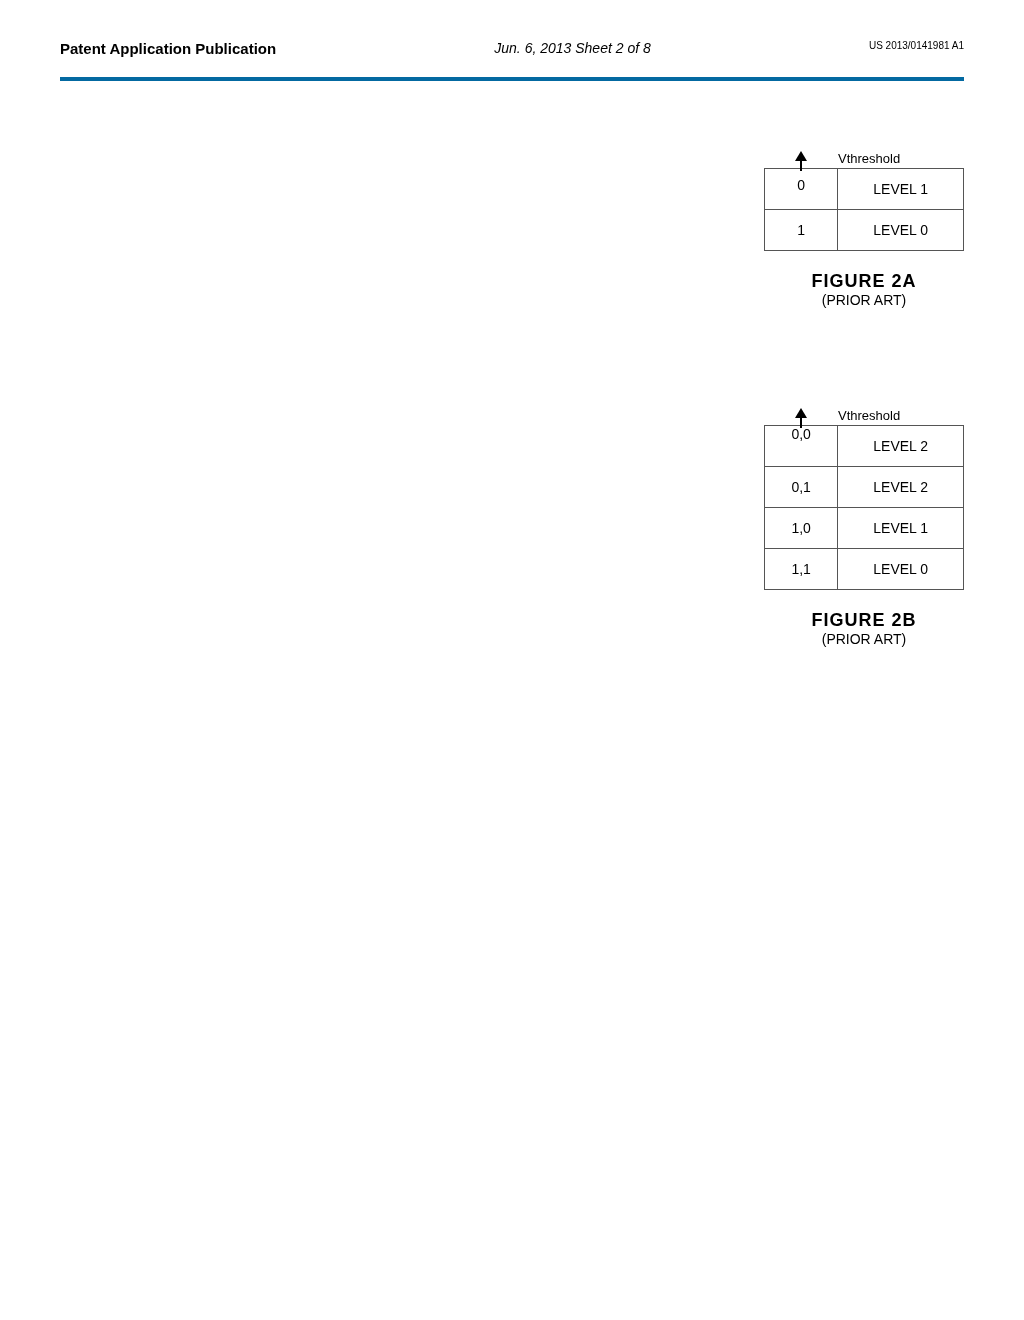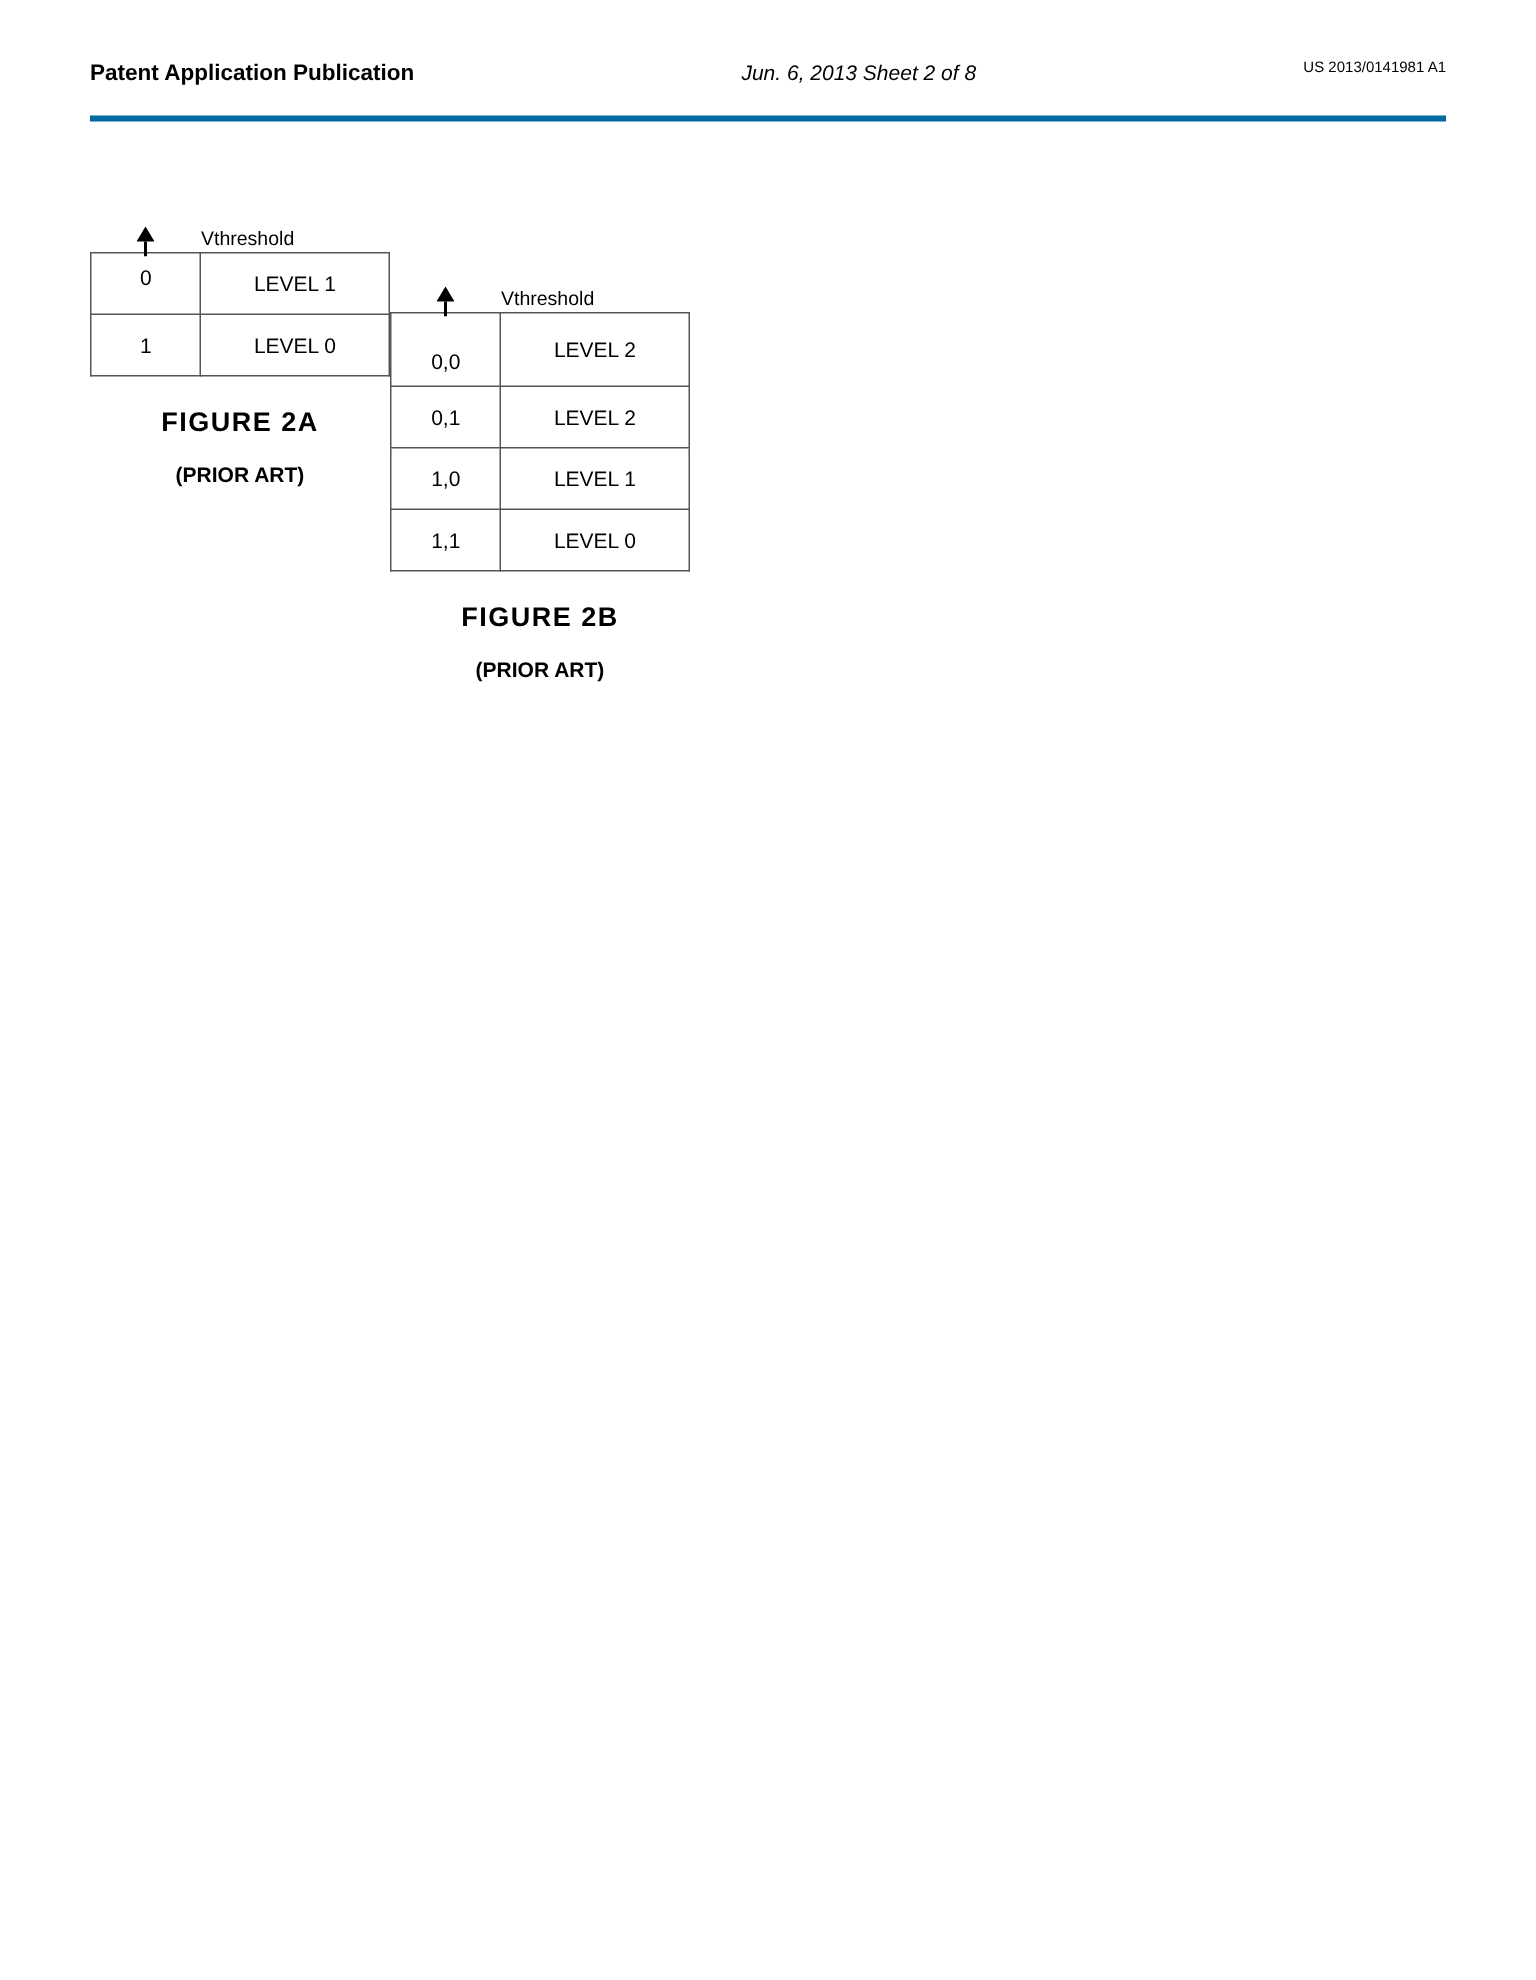--- a/index.html
+++ b/index.html
@@ -49,22 +49,22 @@
 
     .header-right {
       font-size: 10px;
       color: #000;
       text-align: right;
     }
 
     
     .content {
       display: flex;
-      flex-direction: row;
-      align-items: flex-start;
+      flex-direction: column;
+      align-items: flex-end;
       padding-top: 60px;
     }
 
     
     .figure-block {
       display: flex;
       flex-direction: column;
       align-items: center;
       margin-bottom: 60px;
     }
@@ -100,22 +100,21 @@
     .figure-title {
       font-size: 18px;
       font-weight: bold;
       color: #000;
       letter-spacing: 1px;
     }
 
     .figure-subtitle {
       font-size: 14px;
       color: #000;
-      margin-top: 16px;
-      font-weight: bold;
+      margin-top: 0;
     }
 
     .table-outer {
       display: flex;
       flex-direction: column;
       align-items: center;
     }
 
   </style>
 </head>
@@ -187,21 +186,21 @@
           <div style="width:74px;"></div>
           <div style="display:flex; flex-direction:column; align-items:center; margin-bottom:2px;">
             <span style="font-size:13px; color:#000;">Vthreshold</span>
           </div>
         </div>
 
         <div style="position:relative;">
           <table class="threshold-table">
             <tbody>
                 <tr>
-              <td class="col-value" style="position:relative; vertical-align:top; padding-top:24px; padding-bottom:8px;">
+              <td class="col-value" style="position:relative; vertical-align:top; padding-top:0; padding-bottom:8px;">
                 <div style="display:flex; flex-direction:column; align-items:flex-end; position:absolute; top:-18px; right:50%; transform:translateX(50%);">
                   <svg width="12" height="20" viewBox="0 0 12 20">
                     <polygon points="6,0 12,10 0,10" fill="#000"></polygon>
                     <rect x="5" y="10" width="2" height="10" fill="#000"></rect>
                   </svg>
                 </div>
                 <span>0,0</span>
               </td>
               <td class="col-level">
                 <span>LEVEL 2</span>

